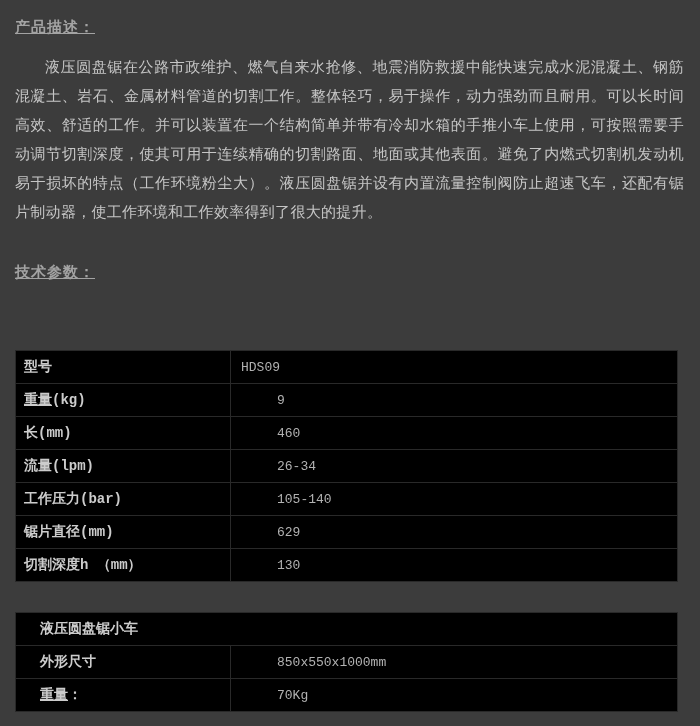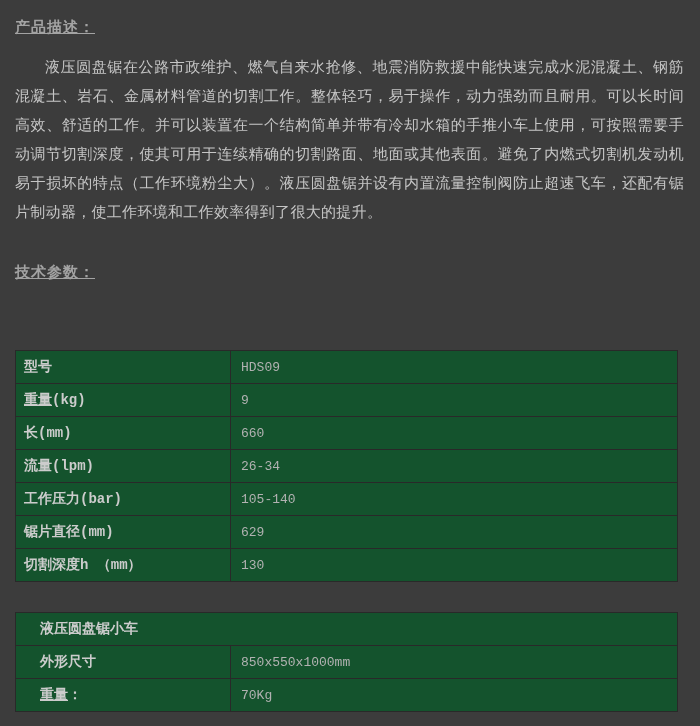--- a/index.html
+++ b/index.html
@@ -25,26 +25,26 @@
     line-height:29px;
     text-indent:2em;
     letter-spacing:.3px;
     text-align:justify;
   }
   .heading.second{margin-top:36px;}
   .spec-table{
     width:663px;
     box-sizing:border-box;
     border:1px solid #292929;
-    background:#14532d;
+    background:#000000;
   }
   .spec-table.first{margin-top:69px;}
   .spec-table.cart{margin-top:30px;}
   .tr{display:flex;height:32px;}
-  .tr + .tr{border-top:1px solid #292929;}
+  .tr + .tr{border-top:1px solid #292929;gap:36px;}
   .td{display:flex;align-items:center;box-sizing:border-box;}
   .td.label{
     width:215px;
     border-right:1px solid #292929;
     padding-left:8px;
     color:#cccccc;
     font-weight:bold;
     font-size:14px;
     font-family:"Liberation Mono","DejaVu Sans",sans-serif;
     white-space:pre;
@@ -84,21 +84,21 @@
     <div class="tr">
       <div class="td label"><span class="u"></span><span>型号</span></div>
       <div class="td value">HDS09</div>
     </div>
     <div class="tr">
       <div class="td label"><span class="u">重量</span><span>(kg)</span></div>
       <div class="td value">9</div>
     </div>
     <div class="tr">
       <div class="td label"><span class="u"></span><span>长(mm)</span></div>
-      <div class="td value">660</div>
+      <div class="td value">460</div>
     </div>
     <div class="tr">
       <div class="td label"><span class="u"></span><span>流量(lpm)</span></div>
       <div class="td value">26-34</div>
     </div>
     <div class="tr">
       <div class="td label"><span class="u"></span><span>工作压力(bar)</span></div>
       <div class="td value">105-140</div>
     </div>
     <div class="tr">

